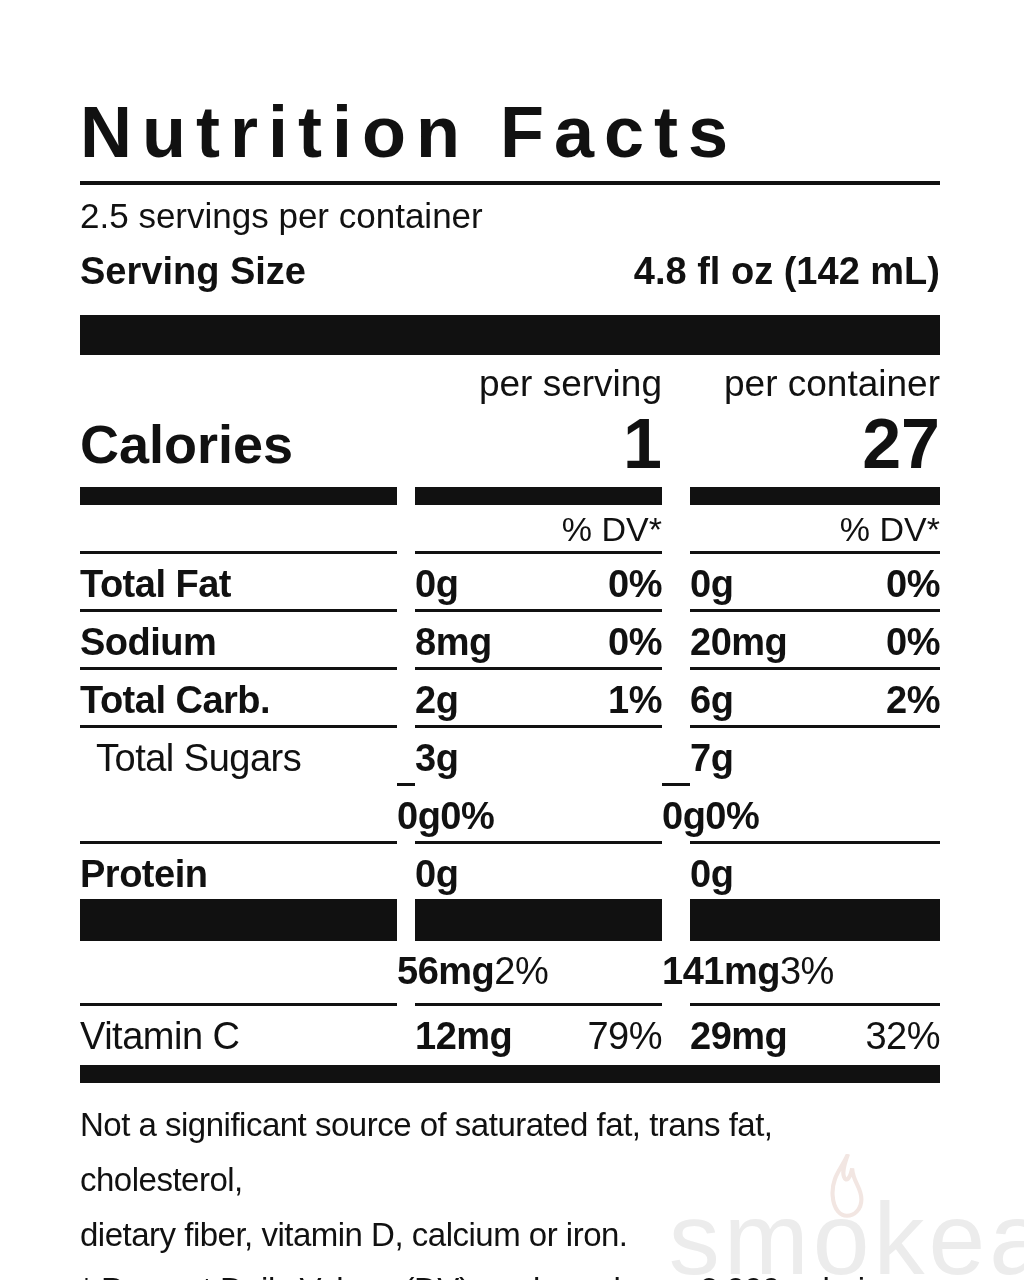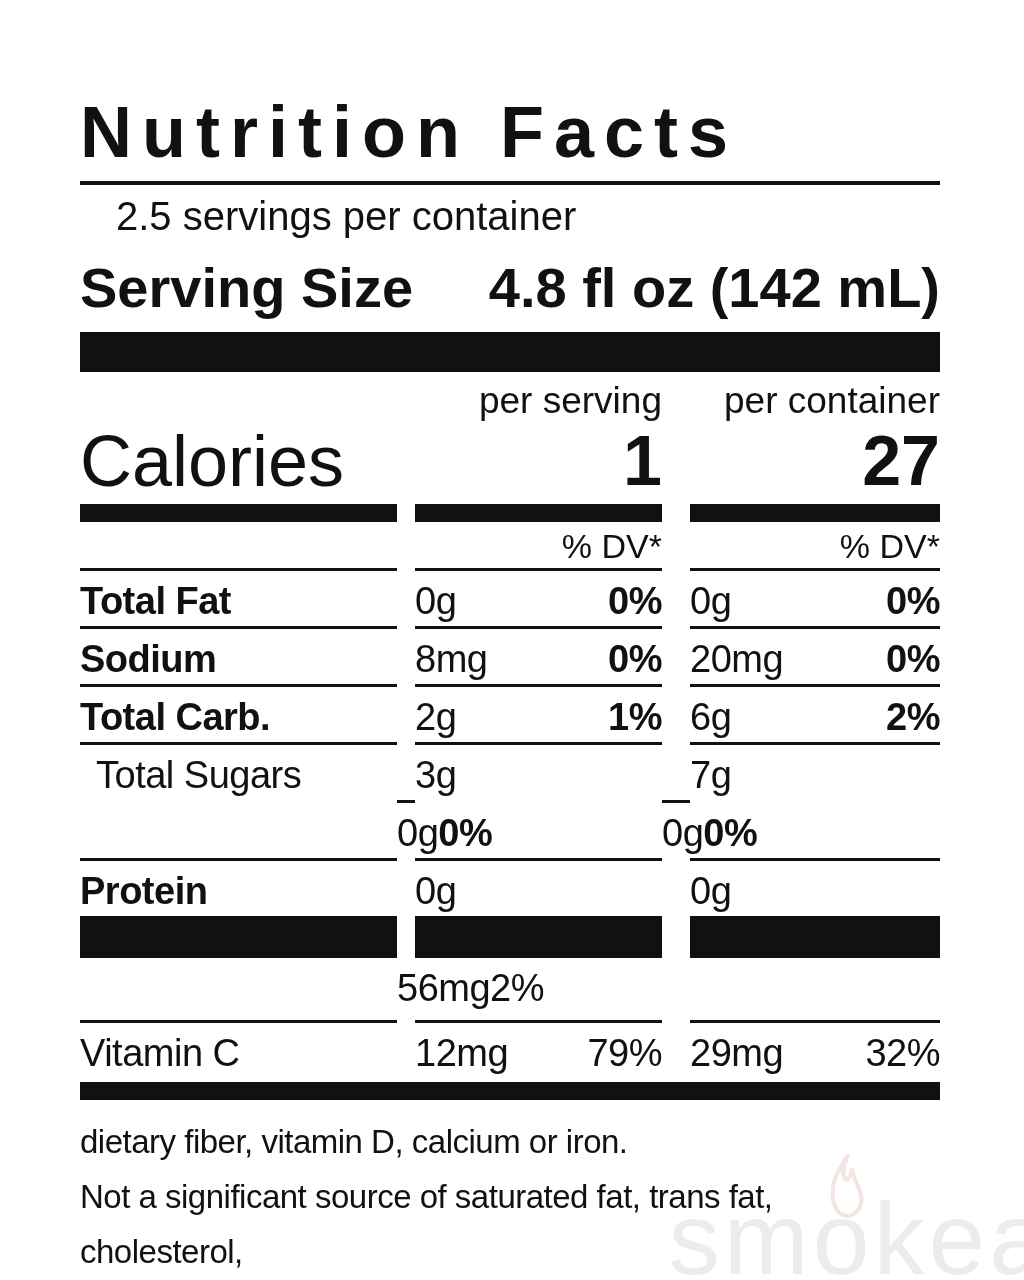--- a/index.html
+++ b/index.html
@@ -7,46 +7,46 @@
     position:relative; width:1024px; height:1280px; background:#ffffff;
     font-family:"Liberation Sans", sans-serif; color:#111111; overflow:hidden;
   }
   .content { position:absolute; left:80px; top:0; width:860px; }
 
   .title {
     margin-top:91px; font-size:72px; line-height:82px; font-weight:bold;
     letter-spacing:10px; white-space:nowrap;
   }
   .title-rule { height:4px; background:#111; margin-top:8px; }
-  .servings { font-size:40px; line-height:54px; margin-top:4px;margin-left:36px; }
+  .servings { font-size:35px; line-height:54px; margin-top:4px; }
   .serving-size-row {
     display:flex; justify-content:space-between; align-items:center;
-    font-size:56px; line-height:52px; font-weight:bold; margin-top:19px;
+    font-size:38px; line-height:52px; font-weight:bold; margin-top:2px;
   }
   .bar-thick { height:40px; background:#111; margin-top:18px; }
 
   .grid { display:grid; grid-template-columns:317px 18px 247px 28px 250px; }
   .right { text-align:right; }
   .colheads { margin-top:6px; font-size:37px; line-height:46px; }
   .calrow { margin-top:0; align-items:end; }
-  .cal-label { font-size:72px; line-height:74px; font-weight:normal; }
+  .cal-label { font-size:54px; line-height:74px; font-weight:bold; }
   .cal-num { font-size:70px; line-height:74px; font-weight:bold; text-align:right; }
 
   .bar-med { height:18px; background:#111; margin-top:6px; }
   .dvhead { font-size:34px; line-height:44px; font-weight:normal; padding-top:2px; }
 
   .nrow { }
   .cell { border-top:3px solid #111; min-height:58px; padding-top:7px; box-sizing:border-box; }
   .nogap { border-top:none; }
   .cell.noline { border-top:none; }
   .lbl { font-size:38px; line-height:46px; letter-spacing:-0.5px; white-space:nowrap; }
   .lbl.bold { font-weight:bold; }
   .lbl.indent { padding-left:16px; }
   .vals { display:flex; justify-content:space-between; align-items:baseline; }
-  .amt { font-size:38px; line-height:46px; letter-spacing:-0.5px; }
+  .amt { font-size:38px; line-height:46px; letter-spacing:-0.5px;font-weight:bold; }
   .dv { font-size:38px; line-height:46px; letter-spacing:-0.5px; }
   .dv.bold { font-weight:bold; }
   .rule-indent { border-top:none; position:relative; padding-top:10px; }
   .rule-indent::before { content:""; position:absolute; top:0; left:16px; right:0; height:3px; background:#111; }
 
   .bar-seg { height:42px; background:#111; }
   .minrow .cell { min-height:62px; }
 
   .bar-final { height:18px; background:#111; margin-top:0; }
 
@@ -200,41 +200,45 @@
       <div class="bar-seg"></div>
     </div>
 
     <div class="grid nrow minrow">
       <div class="nogap"></div>
       <div class="cell noline vals">
         <span class="amt">56mg</span>
         <span class="dv">2%</span>
       </div>
       <div class="nogap"></div>
+      <div class="cell noline vals">
+        <span class="amt">141mg</span>
+        <span class="dv">3%</span>
+      </div>
     </div>
 
     <div class="grid nrow minrow">
       <div class="cell"><span class="lbl">Vitamin C</span></div>
       <div class="nogap"></div>
       <div class="cell vals">
         <span class="amt">12mg</span>
         <span class="dv">79%</span>
       </div>
       <div class="nogap"></div>
       <div class="cell vals">
         <span class="amt">29mg</span>
         <span class="dv">32%</span>
       </div>
     </div>
 
     <div class="bar-final"></div>
 
     <div class="footnotes">
+      <div>Not a significant source of saturated fat, trans fat, cholesterol,</div>
       <div>dietary fiber, vitamin D, calcium or iron.</div>
-      <div>Not a significant source of saturated fat, trans fat, cholesterol,</div>
       <div>* Percent Daily Values (DV) are based on a 2,000 calorie diet.</div>
     </div>
 
   </div>
 
   <div class="watermark">
     <svg class="flame" viewBox="0 0 40 70" xmlns="http://www.w3.org/2000/svg">
       <path d="M21 0 C15 14 5 22 6 40 C7 55 14 60 20 60 C27 60 34 54 34 44 C34 32 26 28 25 14 C23 24 19 28 17 22 C15 16 18 8 21 0 Z" fill="none" stroke="#f2e6e2" stroke-width="4"></path>
     </svg>
     <span>smokea</span>

